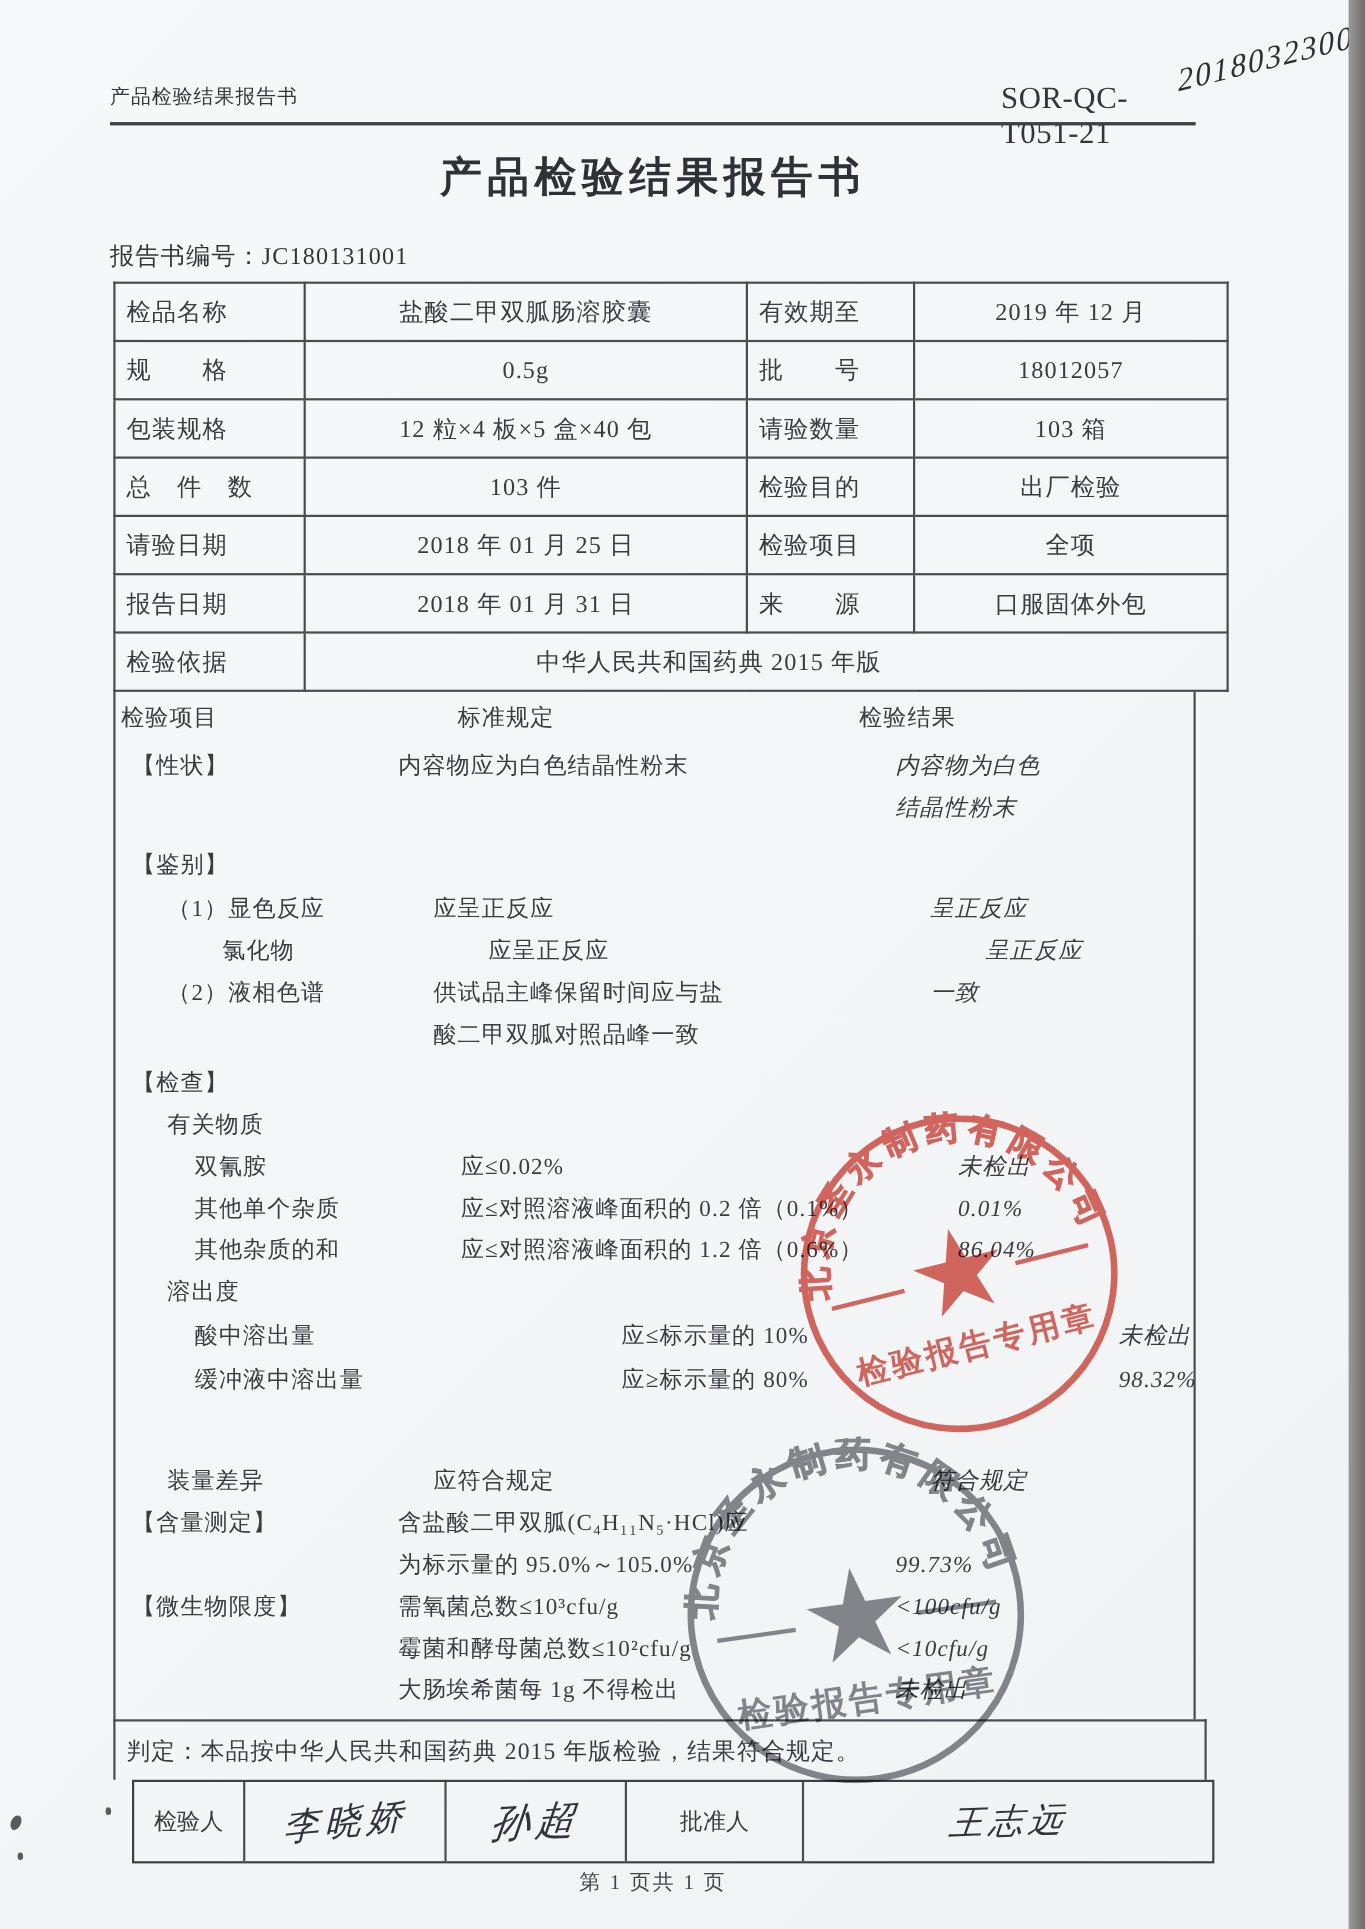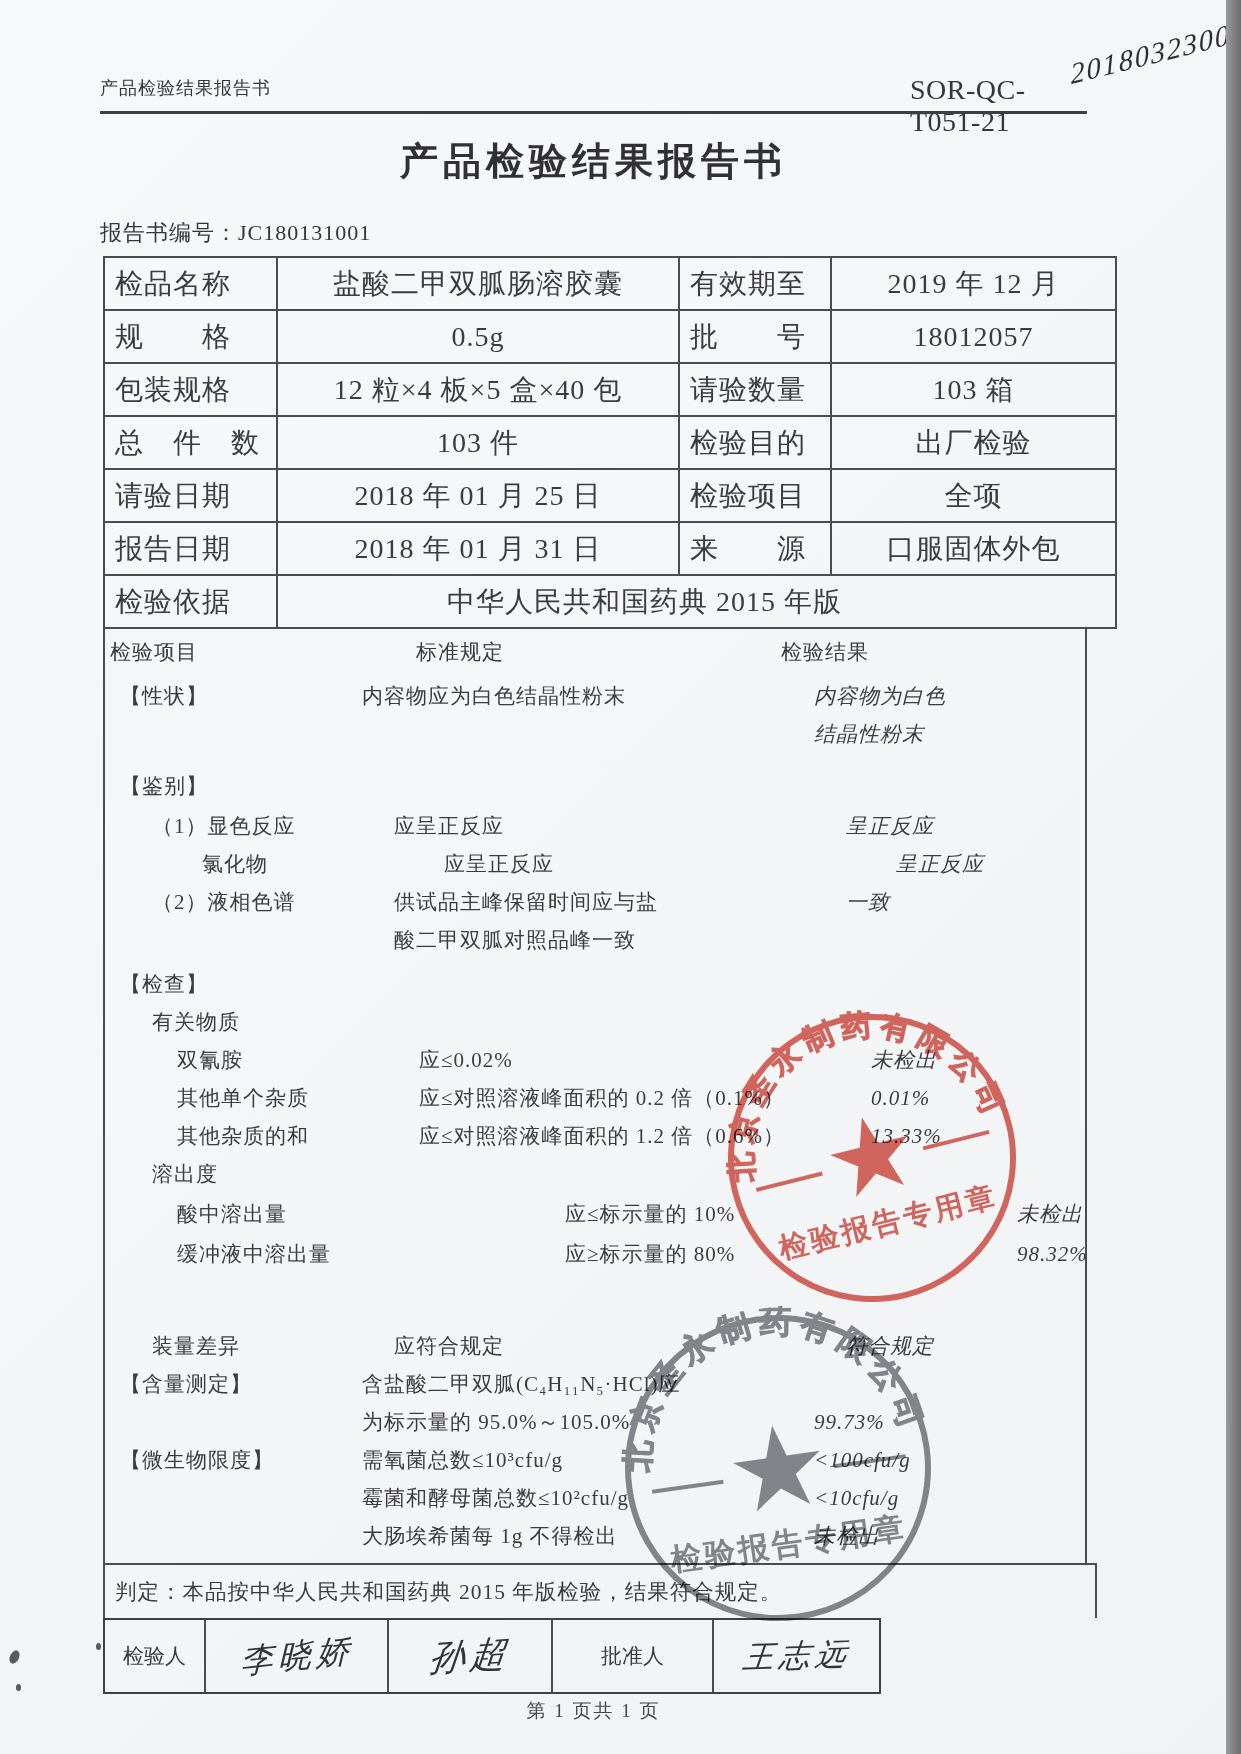--- a/index.html
+++ b/index.html
@@ -29,21 +29,21 @@
   .doc-title{
     position:absolute;left:100px;top:136px;width:987px;text-align:center;
     font-size:38px;font-weight:bold;letter-spacing:5px;color:#303036;
   }
   .report-no{position:absolute;left:100px;top:218px;font-size:22px;letter-spacing:1px;}
   .report-no .num{font-size:22px;letter-spacing:1px;}
 
   .bigbox{position:absolute;left:103px;top:256px;width:984px;}
   table.info{border-collapse:collapse;width:984px;table-layout:fixed;}
   table.info td{
-    border:2px solid #4b4b52;height:51px;font-size:28px;letter-spacing:1px;
+    border:2px solid #4b4b52;height:51px;font-size:22px;letter-spacing:1px;
     padding:0;color:#3b3b41;
   }
   table.info td.lab{padding-left:10px;}
   table.info td.val{text-align:center;}
   table.info td.basis-val{text-align:center;padding-right:104px;}
   .c1{width:161px}.c2{width:400px}.c3{width:140px}.c4{width:283px}
 
   .mid{
     position:relative;width:980px;height:934px;
     border-left:2px solid #4b4b52;border-right:2px solid #4b4b52;
@@ -60,22 +60,22 @@
   .hdr-row .h1{margin-left:5px}.hdr-row .h2{margin-left:218px}.hdr-row .h3{margin-left:277px}
   .mt6{margin-top:6px}.mt14{margin-top:14px}.mt2{margin-top:2px}
   .mt54{margin-top:54px}
 
   .verdict{
     width:980px;height:53px;border:2px solid #4b4b52;border-bottom:none;
     display:flex;align-items:center;padding-left:10px;box-sizing:content-box;
     font-size:21.5px;letter-spacing:1px;color:#3b3b41;
   }
   .sigrow{
-    width:778px;height:76px;border:2.5px solid #3f3f46;display:flex;box-sizing:border-box;
-    font-size:21px;color:#3b3b41;
+    width:984px;height:76px;border:2.5px solid #3f3f46;display:flex;box-sizing:border-box;
+    font-size:21px;color:#3b3b41;margin-left:17px;
   }
   .sigcell{display:flex;align-items:center;justify-content:center;box-sizing:border-box;}
   .sigcell+.sigcell{border-left:2px solid #4b4b52;}
   .sc1{width:99px}.sc2{width:183px}.sc3{width:205px}.sc4{width:164px}.sc5{width:161px}.sc6{flex:1}
   .hand{
     font-size:33px;color:#33333b;letter-spacing:5px;white-space:nowrap;
     transform:rotate(-6deg) skewX(-6deg);font-style:italic;
   }
   .hand.h2s{transform:rotate(-4deg) skewX(-10deg);font-size:36px;}
   .hand.h3s{transform:rotate(-2deg) skewX(-8deg);font-size:31px;}
@@ -239,21 +239,21 @@
             <div>0.01%</div>
           </div>
       </div>
 
       <div class="rrow">
         <div class="mi i2">其他杂质的和</div>
         <div class="ms">
             <div>应≤对照溶液峰面积的 1.2 倍（0.6%）</div>
           </div>
         <div class="mr">
-            <div>13.33%</div>
+            <div>86.04%</div>
           </div>
       </div>
 
       <div class="rrow">
         <div class="mi i1">溶出度</div>
         <div class="ms"></div>
         <div class="mr"></div>
       </div>
 
       <div class="rrow mt2">

